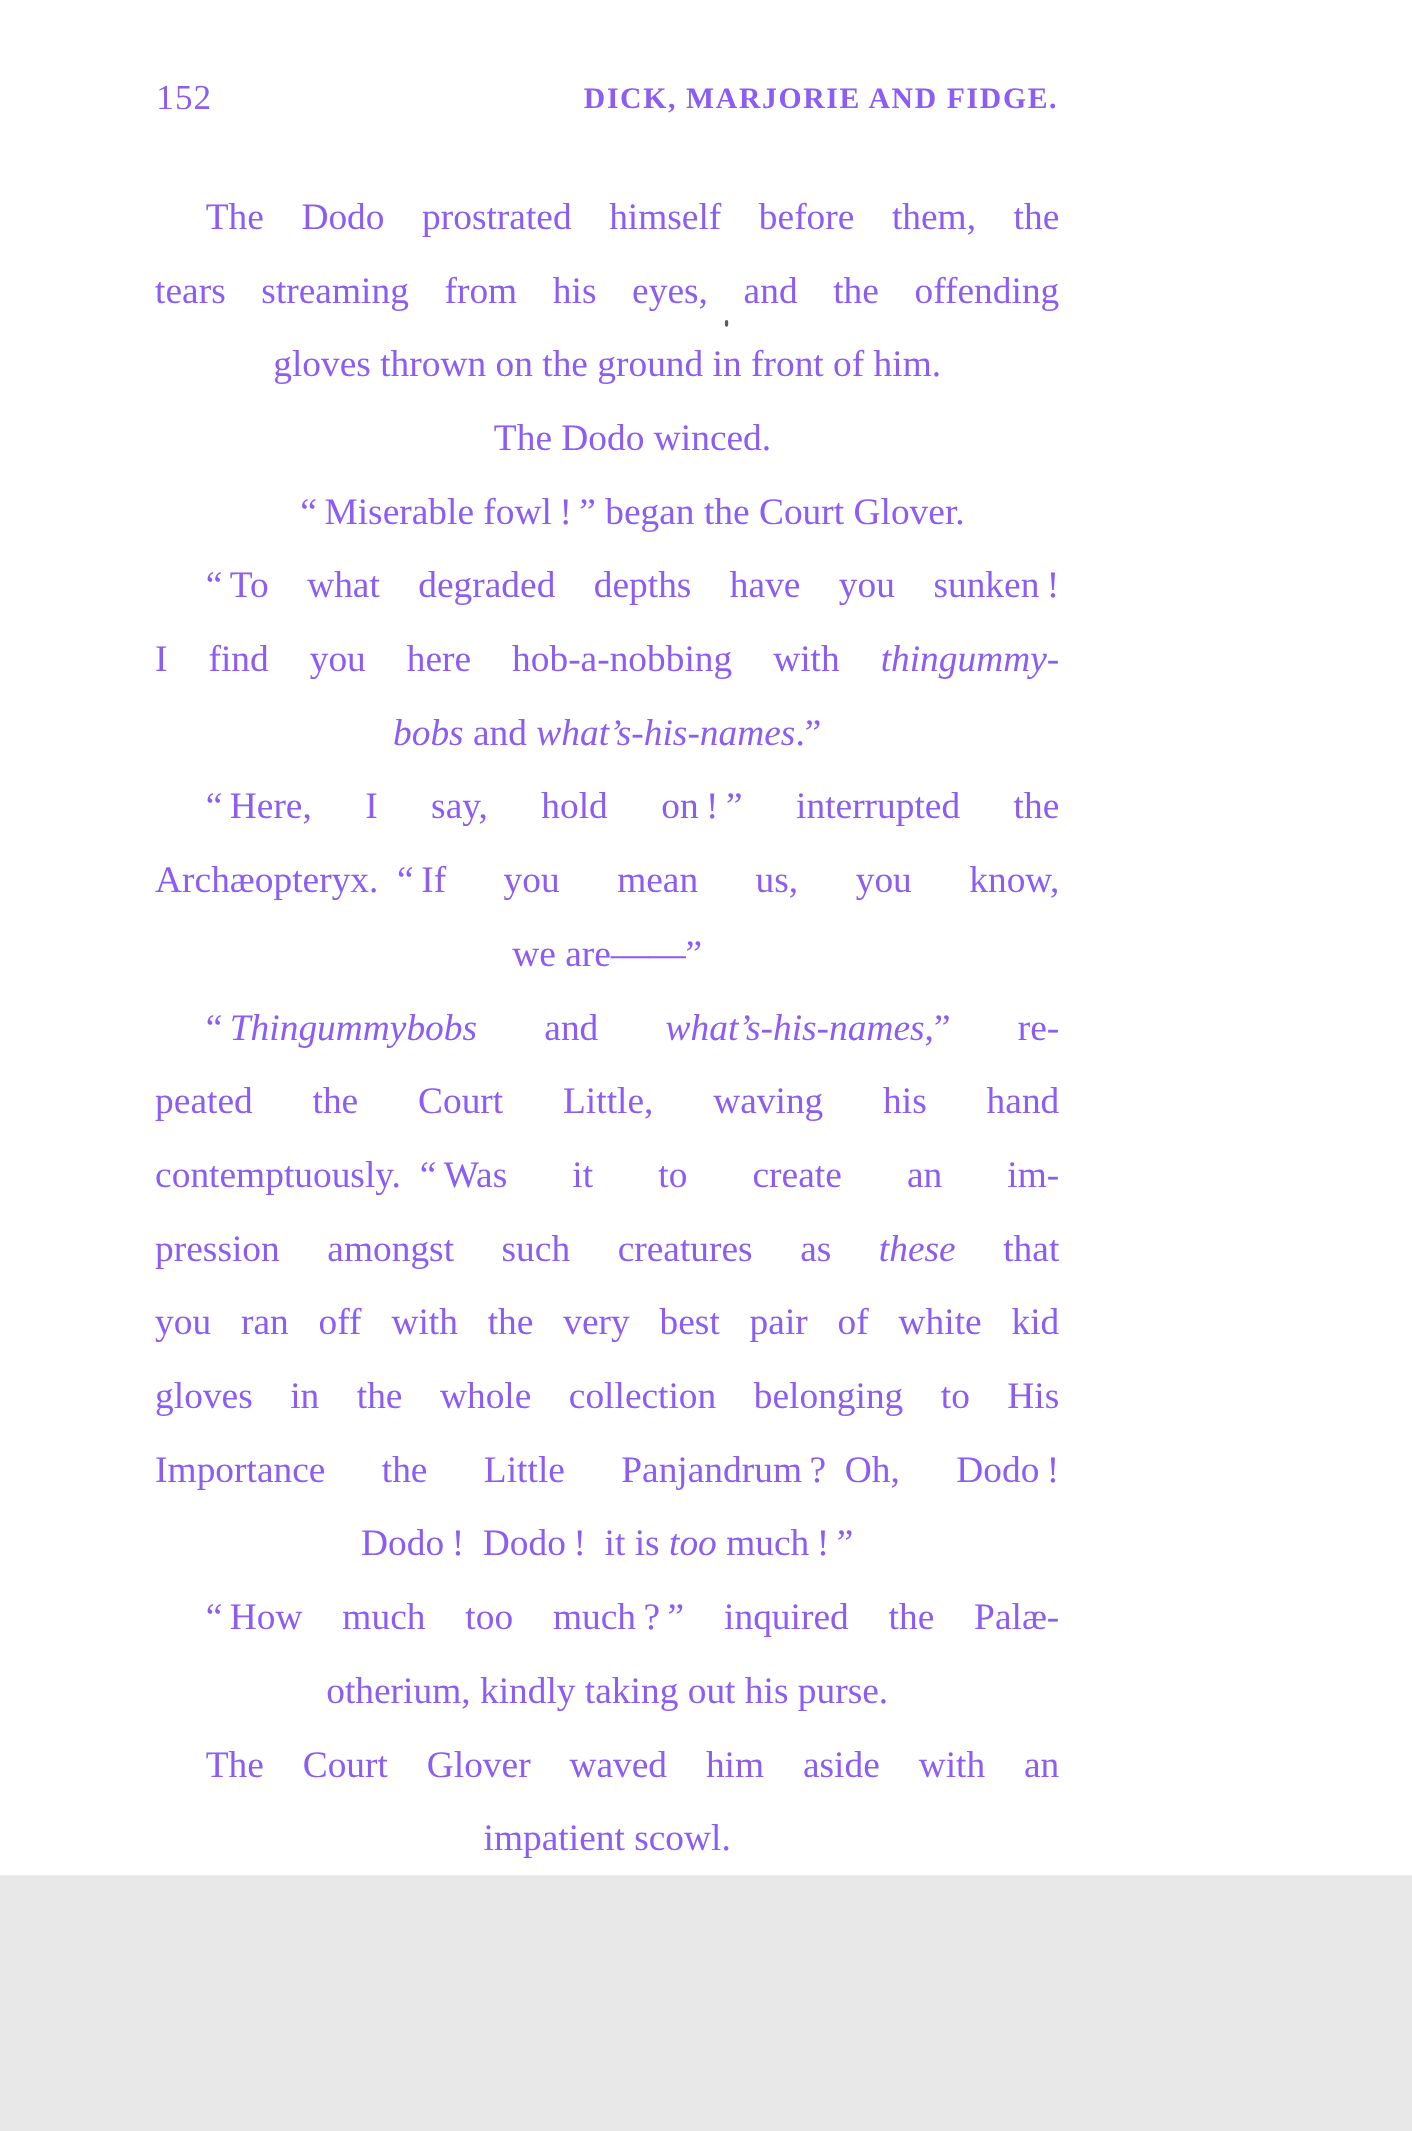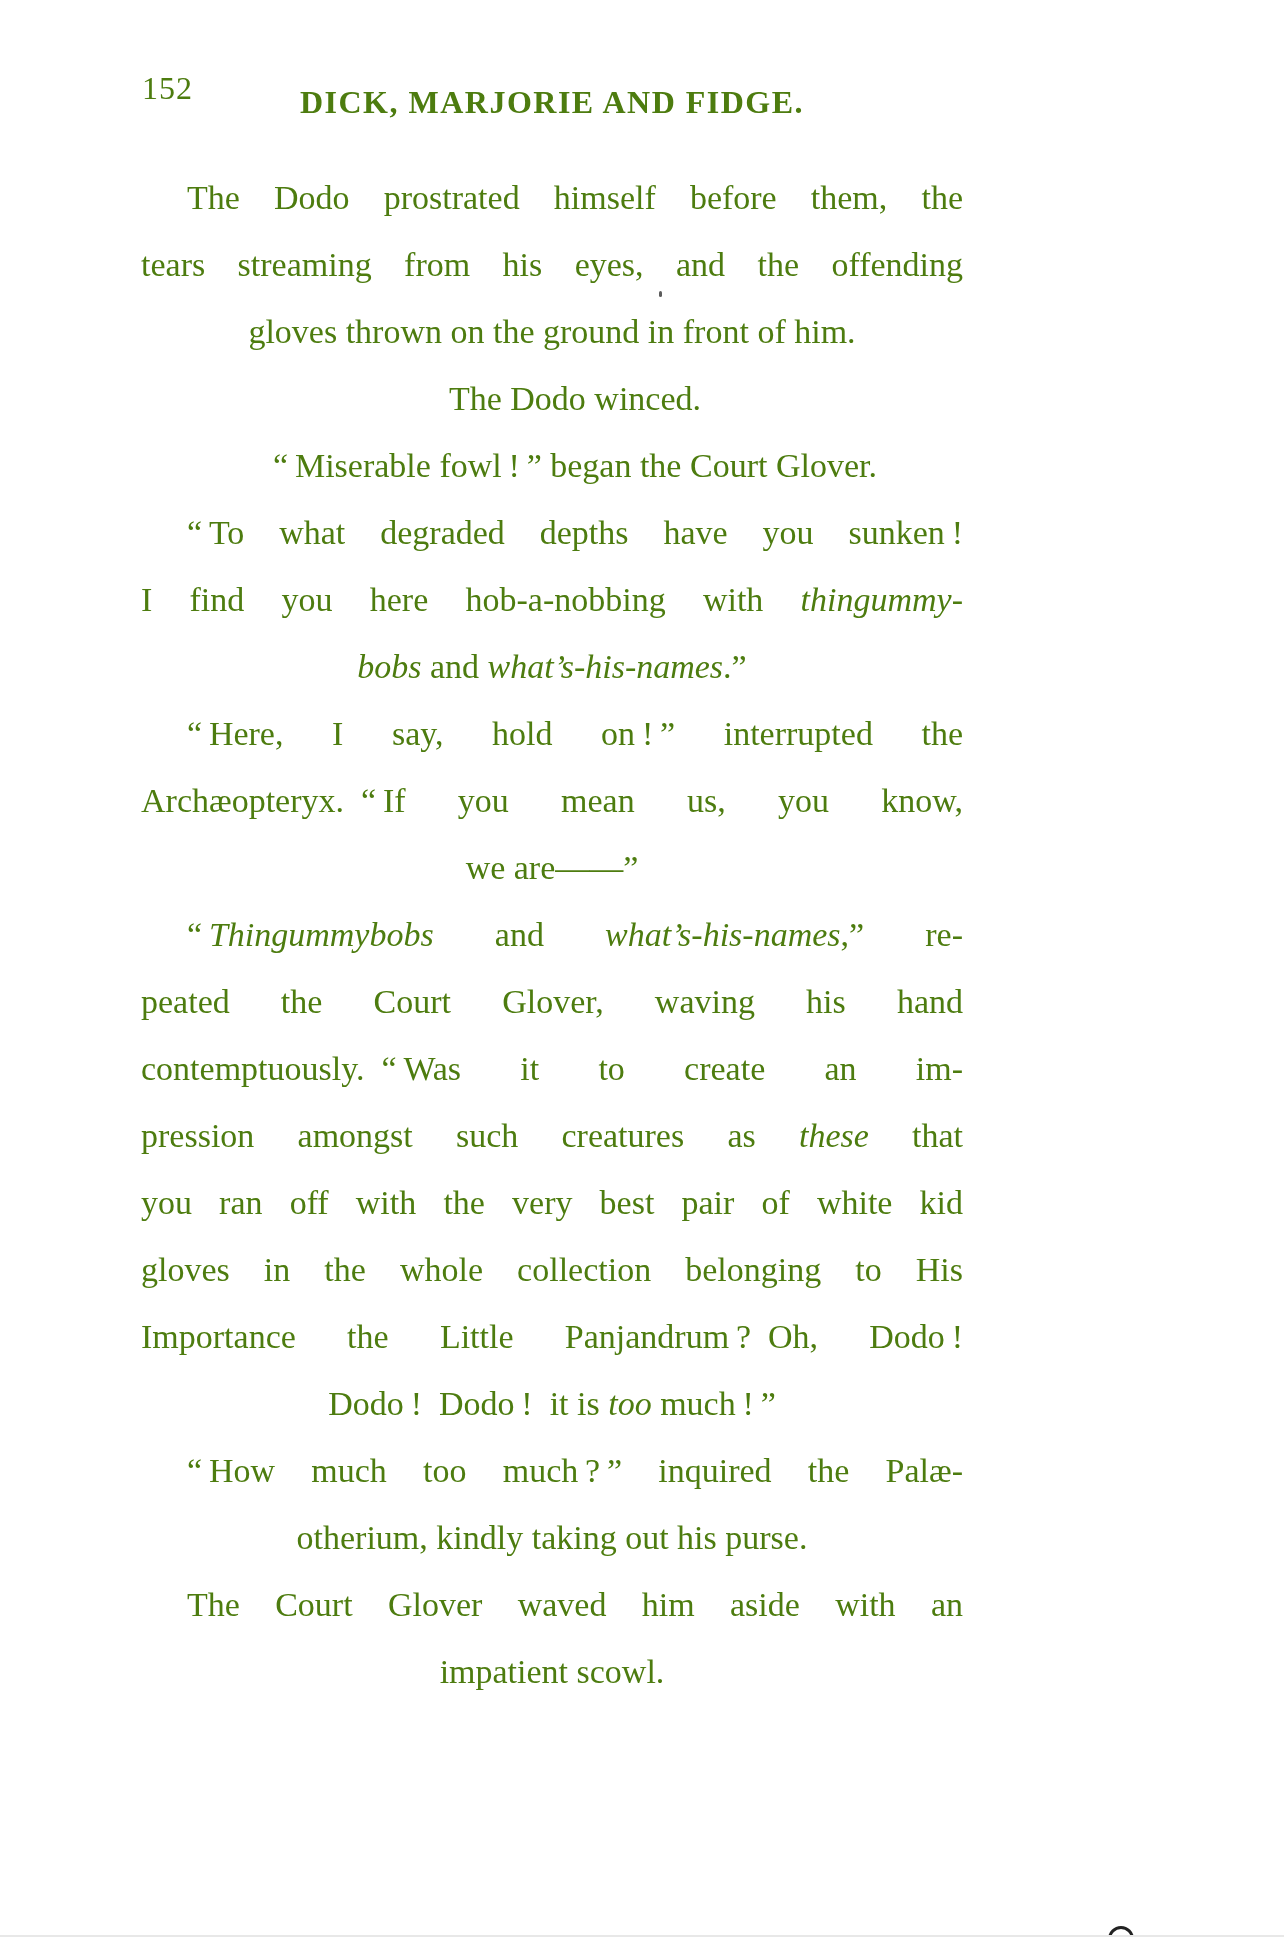--- a/index.html
+++ b/index.html
@@ -3,47 +3,47 @@
 <meta charset="utf-8">
 <style>
   html, body {
     margin: 0;
     padding: 0;
     background: #e8e8e8;
   }
   .page {
     position: relative;
     width: 1284px;
-    height: 1935px;
+    height: 1705px;
     background: #ffffff;
     overflow: hidden;
     font-family: "Liberation Serif", "DejaVu Serif", serif;
-    color: #4d7c0f;
+    color: #8b5cf6;
   }
   .page-header {
     position: absolute;
     left: 142px;
     top: 68px;
     width: 820px;
     height: 46px;
   }
   .folio {
     position: absolute;
     left: 0;
     top: 2px;
     font-size: 32px;
     letter-spacing: 1px;
   }
   .running-title {
     position: absolute;
     left: 0;
-    top: 16px;
+    top: 6px;
     width: 100%;
-    text-align: center;
-    font-size: 32px;
+    text-align: right;
+    font-size: 27px;
     font-weight: bold;
     letter-spacing: 1.5px;
     white-space: nowrap;
   }
   .text-area {
     position: absolute;
     left: 141px;
     top: 164px;
     width: 822px;
   }
@@ -117,21 +117,21 @@
         <div class="line just"><span class="seg">I find you here hob-a-nobbing with </span><span class="seg it">thingummy-</span></div>
         <div class="line"><span class="seg it">bobs</span><span class="seg"> and </span><span class="seg it">what’s-his-names</span><span class="seg">.”</span></div>
       </div>
       <div class="paragraph">
         <div class="line ind just"><span class="seg">“ Here, I say, hold on ! ” interrupted the</span></div>
         <div class="line just"><span class="seg">Archæopteryx. “ If you mean us, you know,</span></div>
         <div class="line"><span class="seg">we are——”</span></div>
       </div>
       <div class="paragraph">
         <div class="line ind just"><span class="seg">“ </span><span class="seg it">Thingummybobs</span><span class="seg"> and </span><span class="seg it">what’s-his-names</span><span class="seg">,” re-</span></div>
-        <div class="line just"><span class="seg">peated the Court Glover, waving his hand</span></div>
+        <div class="line just"><span class="seg">peated the Court Little, waving his hand</span></div>
         <div class="line just"><span class="seg">contemptuously. “ Was it to create an im-</span></div>
         <div class="line just"><span class="seg">pression amongst such creatures as </span><span class="seg it">these</span><span class="seg"> that</span></div>
         <div class="line just"><span class="seg">you ran off with the very best pair of white kid</span></div>
         <div class="line just"><span class="seg">gloves in the whole collection belonging to His</span></div>
         <div class="line just"><span class="seg">Importance the Little Panjandrum ? Oh, Dodo !</span></div>
         <div class="line"><span class="seg">Dodo ! Dodo ! it is </span><span class="seg it">too</span><span class="seg"> much ! ”</span></div>
       </div>
       <div class="paragraph">
         <div class="line ind just"><span class="seg">“ How much too much ? ” inquired the Palæ-</span></div>
         <div class="line"><span class="seg">otherium, kindly taking out his purse.</span></div>

